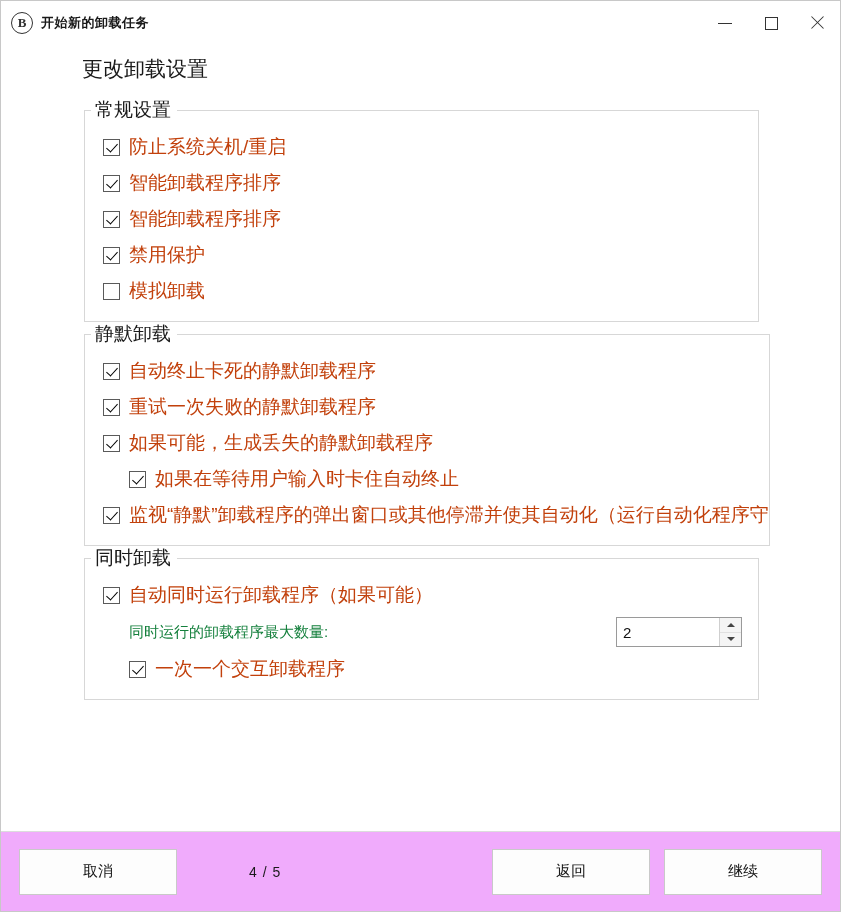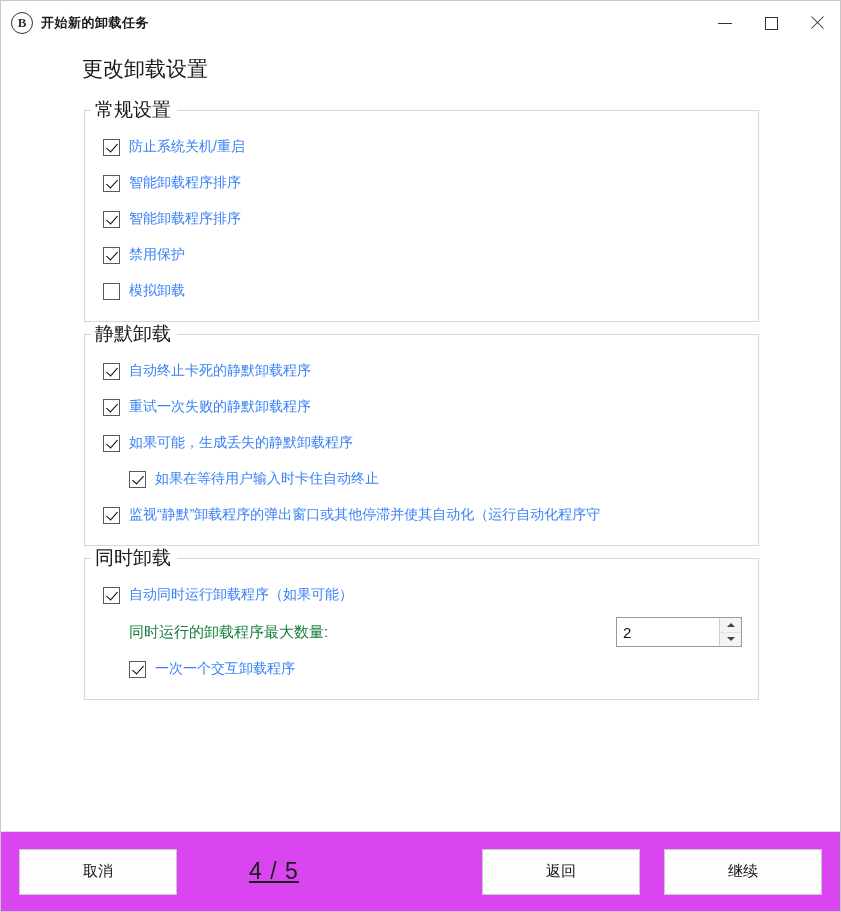--- a/index.html
+++ b/index.html
@@ -148,22 +148,22 @@
     position: absolute;
     left: 5px;
     top: 1px;
     width: 5px;
     height: 10px;
     border: solid #000;
     border-width: 0 1.6px 1.6px 0;
     transform: rotate(42deg);
   }
   .row-label {
-    font-size: 14px;
-    color: #3b82f6;
+    font-size: 19px;
+    color: #c2410c;
     white-space: nowrap;
     overflow: hidden;
   }
   .spin-row {
     display: flex;
     align-items: center;
     padding: 4px 0 4px 44px;
   }
   .spin-label {
     font-size: 15px;
@@ -211,51 +211,50 @@
     width: 0; height: 0;
     border-left: 4px solid transparent;
     border-right: 4px solid transparent;
     border-top: 4px solid #444;
   }
 
   
   .footer {
     flex: 0 0 auto;
     height: 80px;
-    background: #d946ef;
+    background: #f0abfc;
     border-top: 1px solid #dcdcdc;
     display: flex;
     align-items: center;
     padding: 0 18px;
     box-sizing: border-box;
   }
   .btn {
     height: 44px;
     min-width: 156px;
     background: #fdfdfd;
     border: 1px solid #c9c9c9;
     font-size: 15px;
     color: #111;
     display: flex;
     align-items: center;
     justify-content: center;
     font-family: "Liberation Sans", sans-serif;
     cursor: default;
   }
   .step-counter {
-    font-size: 23px;
+    font-size: 14px;
     color: #1a1a1a;
     margin-left: 72px;
     letter-spacing: 1px;
-    text-decoration: underline;
   }
   .footer-right {
     margin-left: auto;
     display: flex;
-    gap: 24px;
+    gap: 14px;
   }
 </style>
 </head>
 <body>
 
 <div class="window">
 
   <div class="titlebar">
     <div class="title-icon">B</div>
     <div class="title-text">开始新的卸载任务</div>

